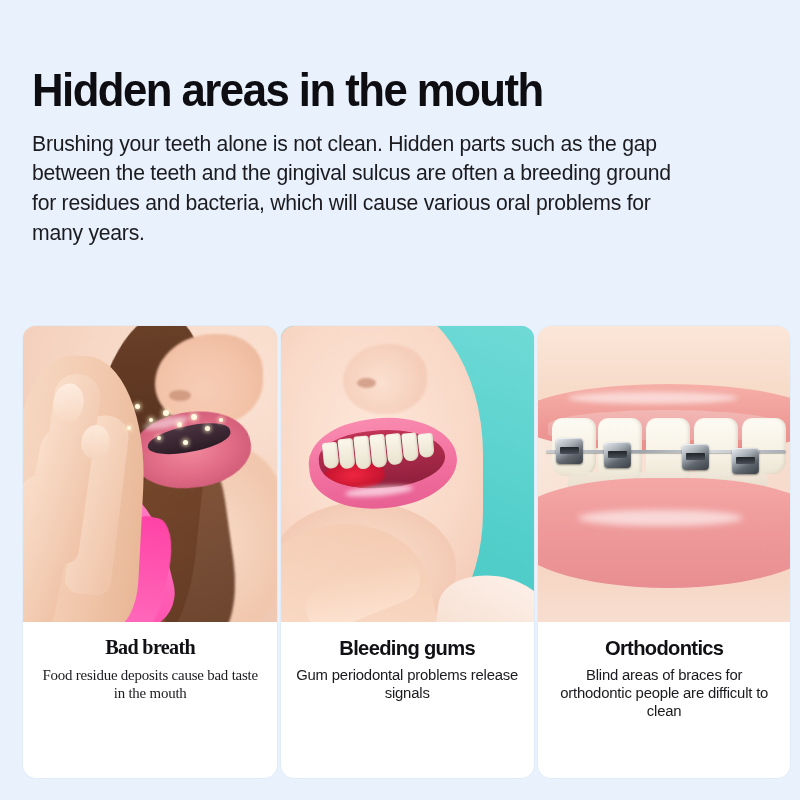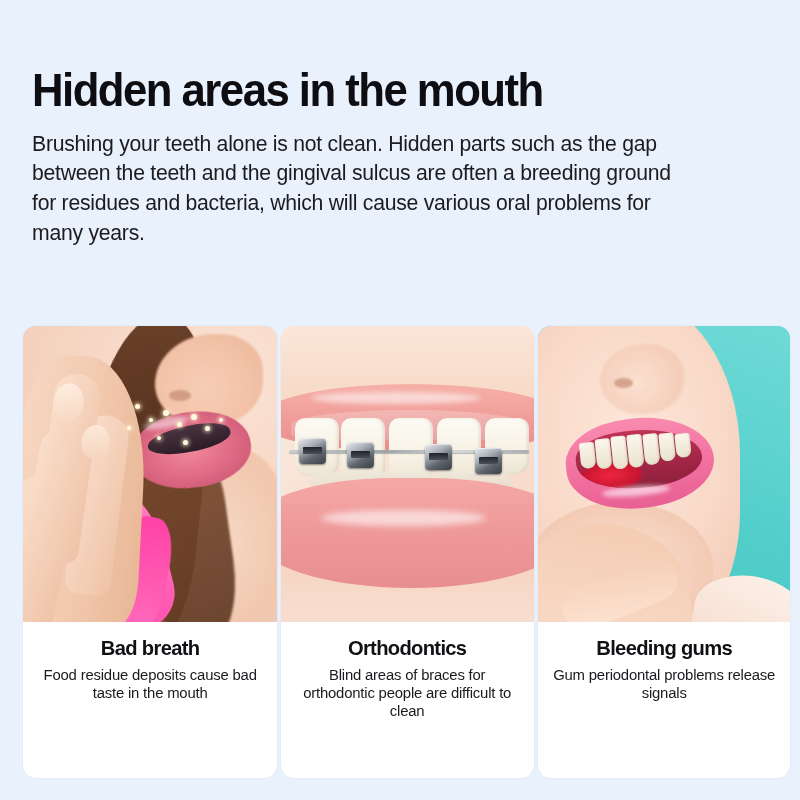--- a/index.html
+++ b/index.html
@@ -42,21 +42,21 @@
     width:767px; height:452px;
     display:flex; gap:4px;
   }
   .card {
     background:#ffffff;
     border-radius:13px;
     overflow:hidden;
     display:flex; flex-direction:column;
     box-shadow:0 0 0 0.5px rgba(190,212,238,.35);
   }
-  .card.c1 { width:255px; }
+  .card.c1 { width:255px;font-family:Liberation Serif, serif; }
   .card.c2 { width:253px; }
   .card.c3 { width:253px; }
 
   .card-photo { position:relative; height:296px; overflow:hidden; flex:none; }
   .card-caption { flex:1; padding:14px 10px 0; text-align:center; }
   .caption-title {
     font-size:21px; font-weight:bold; color:#101015;
     letter-spacing:-0.7px; line-height:1.1;
     transform:scaleX(0.96);
   }
@@ -338,20 +338,51 @@
       <div class="sparkle" style="left:134px;top:110px;width:4px;height:4px;"></div>
       <div class="sparkle" style="left:160px;top:114px;width:5px;height:5px;"></div>
       <div class="sparkle" style="left:104px;top:100px;width:4px;height:4px;"></div>
     </div>
     <div class="card-caption">
       <div class="caption-title">Bad breath</div>
       <div class="caption-desc">Food residue deposits cause bad taste in the mouth</div>
     </div>
   </div>
 
+  <div class="card c3">
+    <div class="card-photo p3">
+      <div class="teal-bg"></div>
+      <div class="face"></div>
+      <div class="nose"></div>
+      <div class="nostril"></div>
+      <div class="chin"></div>
+      <div class="mouth"></div>
+      <div class="mouth-inner">
+        <div class="gum-red"></div>
+      </div>
+      <div class="teeth">
+        <div class="t"></div>
+        <div class="t"></div>
+        <div class="t"></div>
+        <div class="t"></div>
+        <div class="t"></div>
+        <div class="t"></div>
+        <div class="t"></div>
+      </div>
+      <div class="lip-shine"></div>
+      <div class="hand"></div>
+      <div class="finger2"></div>
+      <div class="shoulder"></div>
+    </div>
+    <div class="card-caption">
+      <div class="caption-title">Bleeding gums</div>
+      <div class="caption-desc">Gum periodontal problems release signals</div>
+    </div>
+  </div>
+
   <div class="card c2">
     <div class="card-photo p2">
       <div class="skin-top"></div>
       <div class="skin-bot"></div>
       <div class="upper-lip"></div>
       <div class="upper-lip-shine"></div>
       <div class="gum-upper"></div>
       <div class="teeth-row">
         <div class="tooth"></div>
         <div class="tooth"></div>
@@ -367,44 +398,13 @@
       <div class="bracket b4"></div>
       <div class="lower-lip"></div>
       <div class="lower-lip-shine"></div>
     </div>
     <div class="card-caption">
       <div class="caption-title">Orthodontics</div>
       <div class="caption-desc">Blind areas of braces for orthodontic people are difficult to clean</div>
     </div>
   </div>
 
-  <div class="card c3">
-    <div class="card-photo p3">
-      <div class="teal-bg"></div>
-      <div class="face"></div>
-      <div class="nose"></div>
-      <div class="nostril"></div>
-      <div class="chin"></div>
-      <div class="mouth"></div>
-      <div class="mouth-inner">
-        <div class="gum-red"></div>
-      </div>
-      <div class="teeth">
-        <div class="t"></div>
-        <div class="t"></div>
-        <div class="t"></div>
-        <div class="t"></div>
-        <div class="t"></div>
-        <div class="t"></div>
-        <div class="t"></div>
-      </div>
-      <div class="lip-shine"></div>
-      <div class="hand"></div>
-      <div class="finger2"></div>
-      <div class="shoulder"></div>
-    </div>
-    <div class="card-caption">
-      <div class="caption-title">Bleeding gums</div>
-      <div class="caption-desc">Gum periodontal problems release signals</div>
-    </div>
-  </div>
-
 </div>
 
 </body></html>

